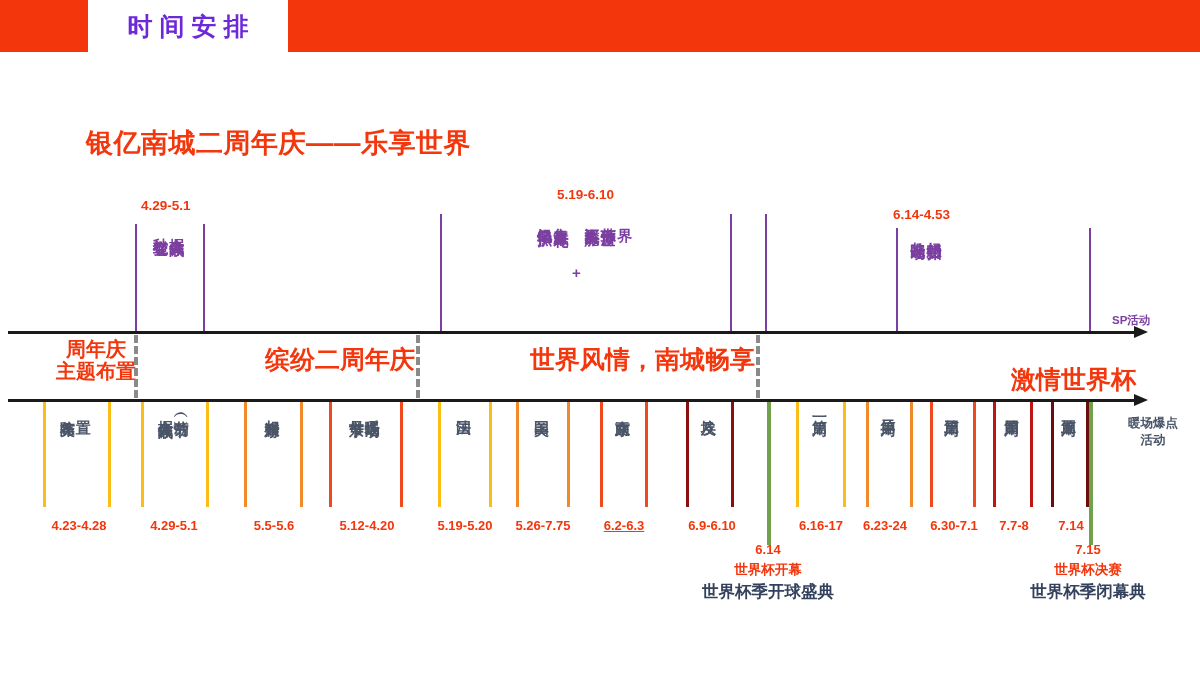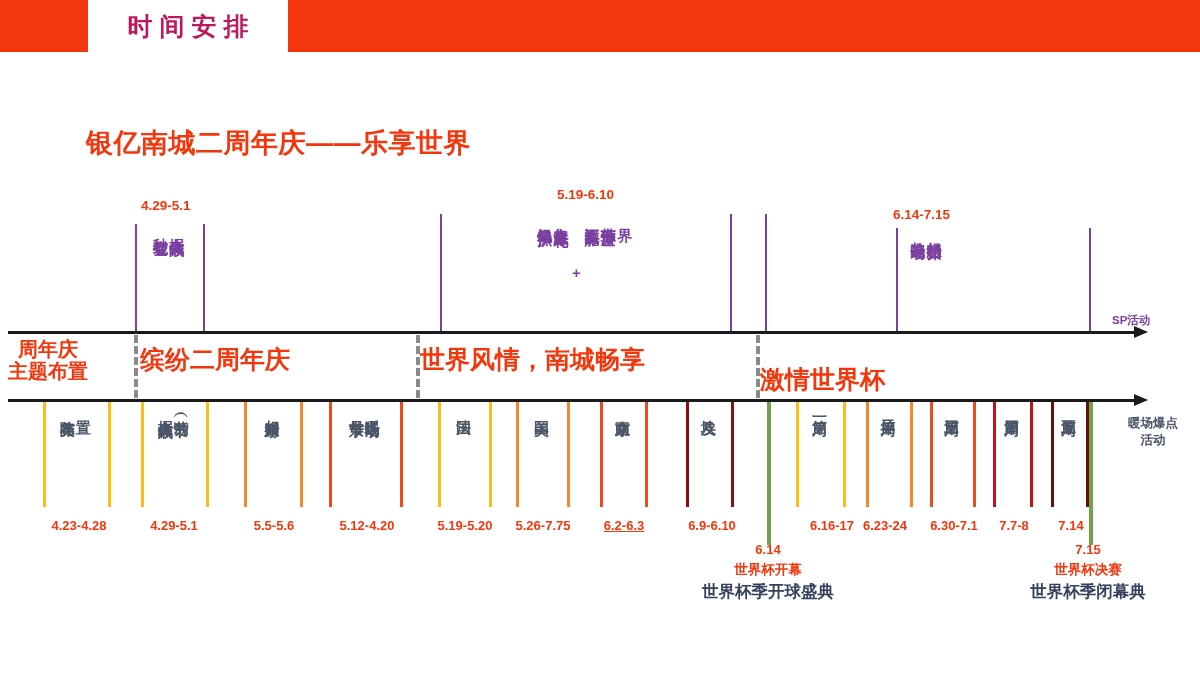--- a/index.html
+++ b/index.html
@@ -17,21 +17,21 @@
     width: 1200px; height: 52px;
     background: #f4360c;
   }
   .banner-box {
     position: absolute; left: 88px; top: 0;
     width: 200px; height: 52px;
     background: #ffffff;
     display: flex; align-items: center; justify-content: center;
   }
   .banner-title {
-    color: #be185d;
+    color: #6d28d9;
     font-size: 25px;
     font-weight: bold;
     letter-spacing: 7px;
     text-indent: 7px;
     white-space: nowrap;
   }
 
   
   .main-title {
     position: absolute; left: 86px; top: 125px;
@@ -106,21 +106,21 @@
 
   
   .cat-band {
     position: absolute;
     left: 8px; top: 334px;
     width: 1128px; height: 65px;
   }
   .cat {
     position: absolute;
     top: 0; height: 51px;
-    display: flex; align-items: center; justify-content: flex-start;
+    display: flex; align-items: center; justify-content: flex-end;
     color: #f4360c;
     font-weight: bold;
     text-align: center;
     line-height: 1.1;
   }
   .cat-divider {
     position: absolute;
     top: 335px;
     width: 0;
     height: 63px;
@@ -241,21 +241,21 @@
       <div class="sp-text" style="left: 440px; width: 290px; top: 216px; height: 113px;">
         <span class="vcol" style="color: rgb(123, 63, 160);">界</span>
         <span class="vcol" style="color: rgb(123, 63, 160);">带你环游世</span>
         <span class="vcol" style="color: rgb(123, 63, 160);">汇聚头等舱</span>
         <span class="vcol plus" style="color: rgb(123, 63, 160);">+</span>
         <span class="vcol" style="color: rgb(123, 63, 160);">集章赢好礼</span>
         <span class="vcol" style="color: rgb(123, 63, 160);">银亿护照</span>
       </div>
       <div class="sp-bar" style="left: 896px; top: 228px; height: 103px; background: rgb(123, 63, 160);"></div>
       <div class="sp-bar" style="left: 1089px; top: 228px; height: 103px; background: rgb(123, 63, 160);"></div>
-      <div class="sp-date" style="left: 893px; top: 207px;">6.14-7.15</div>
+      <div class="sp-date" style="left: 893px; top: 207px;">6.14-4.53</div>
       <div class="sp-text" style="left: 893px; width: 67px; top: 230px; height: 99px;">
         <span class="vcol" style="color: rgb(123, 63, 160);">畅想折扣</span>
         <span class="vcol" style="color: rgb(123, 63, 160);">趣味运动</span>
       </div>
     </div>
 
   <div class="cat-band"></div>
   <div id="cat-layer">
       <div class="cat" style="left: 8px; width: 128px; top: 334px; font-size: 20px;">
         <div>
@@ -321,21 +321,21 @@
       <div class="ev-bar" style="left: 731px; background: rgb(139, 15, 15);"></div>
       <div class="ev-label" style="left: 686px; width: 45px; height: 100px;">
         <span class="ev-col">埃及</span>
       </div>
       <div class="ev-date" style="left: 676px; width: 72px;">6.9-6.10</div>
       <div class="ev-bar" style="left: 796px; background: rgb(252, 189, 22);"></div>
       <div class="ev-bar" style="left: 843px; background: rgb(252, 189, 22);"></div>
       <div class="ev-label" style="left: 796px; width: 47px; height: 100px;">
         <span class="ev-col">第一周</span>
       </div>
-      <div class="ev-date" style="left: 788px; width: 66px; text-align: right;">6.16-17</div>
+      <div class="ev-date" style="left: 788px; width: 66px;">6.16-17</div>
       <div class="ev-bar" style="left: 866px; background: rgb(240, 138, 42);"></div>
       <div class="ev-bar" style="left: 910px; background: rgb(240, 138, 42);"></div>
       <div class="ev-label" style="left: 866px; width: 44px; height: 100px;">
         <span class="ev-col">第二周</span>
       </div>
       <div class="ev-date" style="left: 852px; width: 66px;">6.23-24</div>
       <div class="ev-bar" style="left: 930px; background: rgb(239, 74, 30);"></div>
       <div class="ev-bar" style="left: 973px; background: rgb(239, 74, 30);"></div>
       <div class="ev-label" style="left: 930px; width: 43px; height: 100px;">
         <span class="ev-col">第三周</span>

